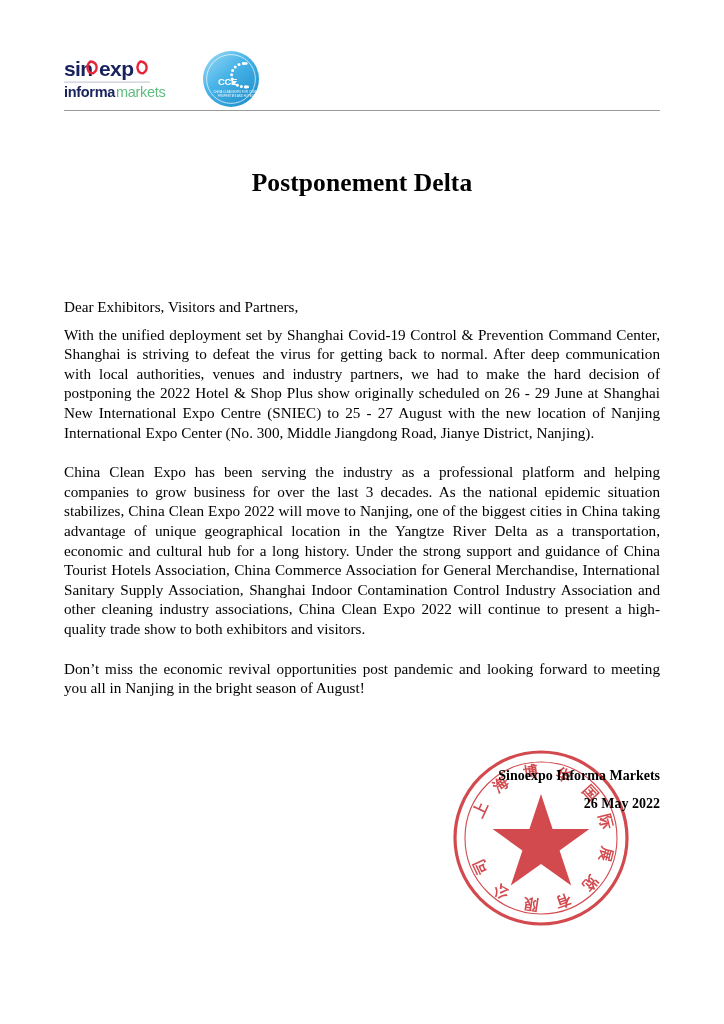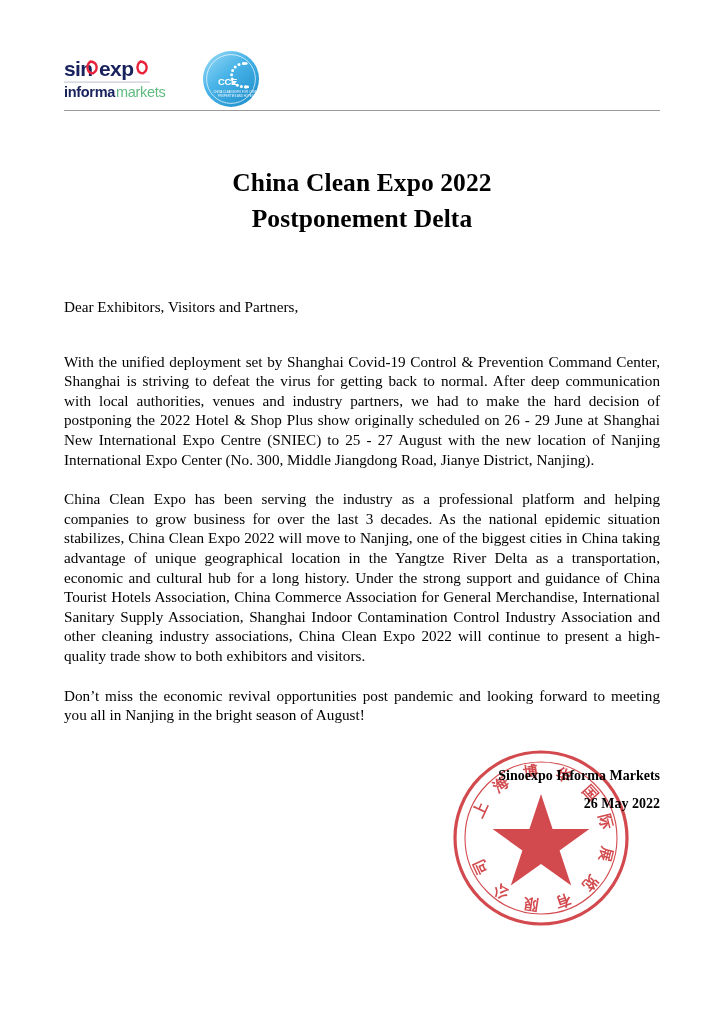--- a/index.html
+++ b/index.html
@@ -75,21 +75,21 @@
     position: absolute;
     left: 64px;
     top: 297px;
     width: 596px;
     font-size: 15.2px;
     line-height: 19.6px;
   }
 
   .salutation {
     text-align: left;
-    margin: 0 0 35px 0;
+    margin: 0 0 8px 0;
   }
 
   .para {
     text-align: justify;
     text-justify: inter-word;
     margin: 0 0 20px 0;
   }
   .para:last-child { margin-bottom: 0; font-family: Liberation Serif, serif; }
 
   .para b { font-weight: normal; }
@@ -173,21 +173,20 @@
       </g>
       <text x="16" y="35" font-family="Liberation Sans, sans-serif" font-size="9.5" font-weight="bold" fill="#ffffff" letter-spacing="-0.4">CCE</text>
       <text x="11.5" y="43" font-family="Liberation Sans, sans-serif" font-size="2.7" fill="#ffffff" letter-spacing="0.1">CHINA CLEAN EXPO FOR COMMERCIAL</text>
       <text x="16" y="46.6" font-family="Liberation Sans, sans-serif" font-size="2.7" fill="#ffffff" letter-spacing="0.1">PROPERTIES AND HOTELS</text>
     </svg>
   </div>
 
   <div class="header-rule"></div>
 
   <div class="title-block">
-    <span class="title-line">China Clean Expo 2022</span>
     <span class="title-line">Postponement Delta</span>
   </div>
 
   <div class="body-block">
     <p class="salutation">Dear Exhibitors, Visitors and Partners,</p>
     <p class="para"><span>With the unified deployment set by Shanghai Covid-19 Control &amp; Prevention Command Center, Shanghai is striving to defeat the virus for getting back to normal. After deep communication with local authorities, venues and industry partners, we had to make the hard decision of postponing the 2022 Hotel &amp; Shop Plus show originally scheduled on 26 - 29 June at Shanghai New International Expo Centre (SNIEC) to </span><b>25 - 27 August</b><span> with the new location of </span><b>Nanjing International Expo Center</b><span> (No. 300, Middle Jiangdong Road, Jianye District, Nanjing).</span></p>
     <p class="para">China Clean Expo has been serving the industry as a professional platform and helping companies to grow business for over the last 3 decades. As the national epidemic situation stabilizes, China Clean Expo 2022 will move to Nanjing, one of the biggest cities in China taking advantage of unique geographical location in the Yangtze River Delta as a transportation, economic and cultural hub for a long history. Under the strong support and guidance of China Tourist Hotels Association, China Commerce Association for General Merchandise, International Sanitary Supply Association, Shanghai Indoor Contamination Control Industry Association and other cleaning industry associations, China Clean Expo 2022 will continue to present a high-quality trade show to both exhibitors and visitors.</p>
     <p class="para">Don’t miss the economic revival opportunities post pandemic and looking forward to meeting you all in Nanjing in the bright season of August!</p>
   </div>
 

